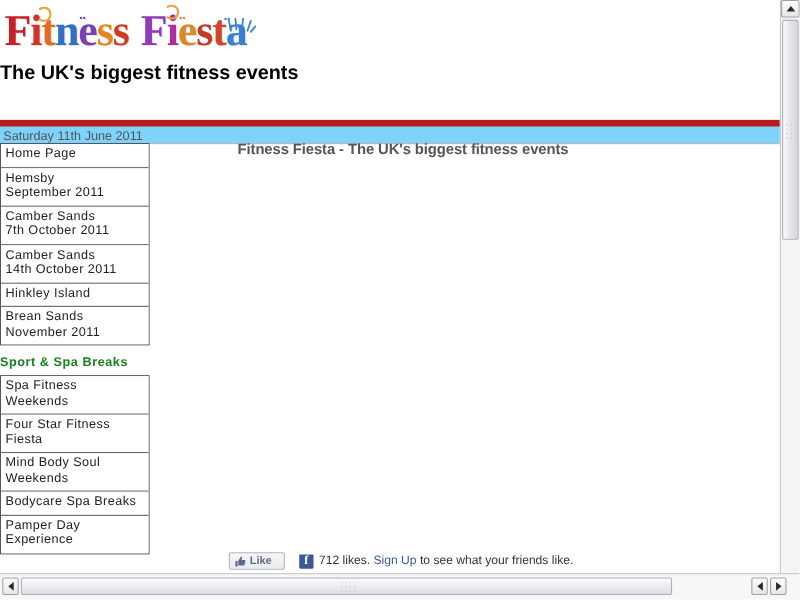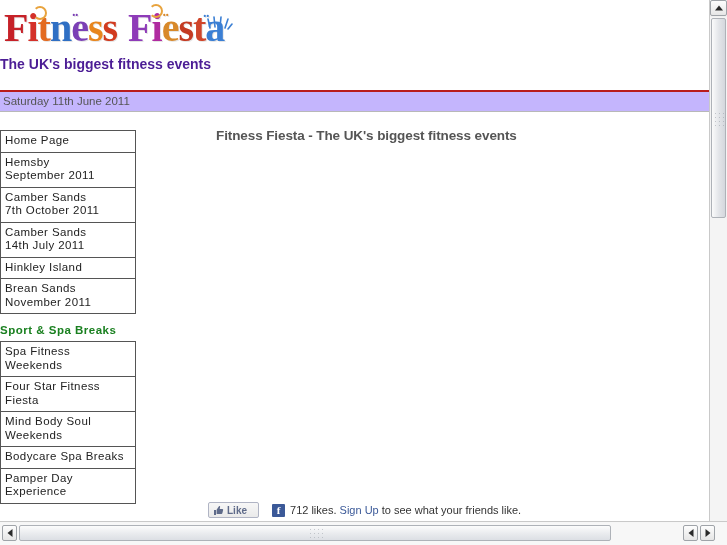--- a/index.html
+++ b/index.html
@@ -61,35 +61,35 @@
   .swirl {
     position: absolute;
     width: 10px; height: 10px;
     border: 2px solid #e8a33d;
     border-radius: 50%;
     border-left-color: transparent;
   }
   #tagline {
     position: absolute;
     left: 0px; top: 56px;
-    font-size: 14px;
-    font-weight: bold;
-    color: #4c1d95;
+    font-size: 18px;
+    font-weight: bold;
+    color: #000000;
     letter-spacing: 0px;
     font-family: "Liberation Sans", sans-serif;
   }
 
   
   #datebar {
     position: absolute;
-    left: 0; top: 90px;
+    left: 0; top: 109px;
     width: 709px;
     height: 22px;
-    background: #c4b5fd;
-    border-top: 2px solid #b91c1c;
+    background: #7dd3fc;
+    border-top: 6px solid #b91c1c;
     border-bottom: 1px solid #b8b8b8;
     box-sizing: border-box;
   }
   #datebar span {
     position: absolute;
     left: 3px; top: 3px;
     font-size: 11.5px;
     color: #555555;
     font-family: "Liberation Sans", sans-serif;
   }
@@ -350,21 +350,21 @@
       <div class="navitem">
         <span>Hemsby</span>
         <span class="l2">September 2011</span>
       </div>
       <div class="navitem">
         <span>Camber Sands</span>
         <span class="l2">7th October 2011</span>
       </div>
       <div class="navitem">
         <span>Camber Sands</span>
-        <span class="l2">14th July 2011</span>
+        <span class="l2">14th October 2011</span>
       </div>
       <div class="navitem">
         <span>Hinkley Island</span>
       </div>
       <div class="navitem">
         <span>Brean Sands</span>
         <span class="l2">November 2011</span>
       </div>
     </div>
 

